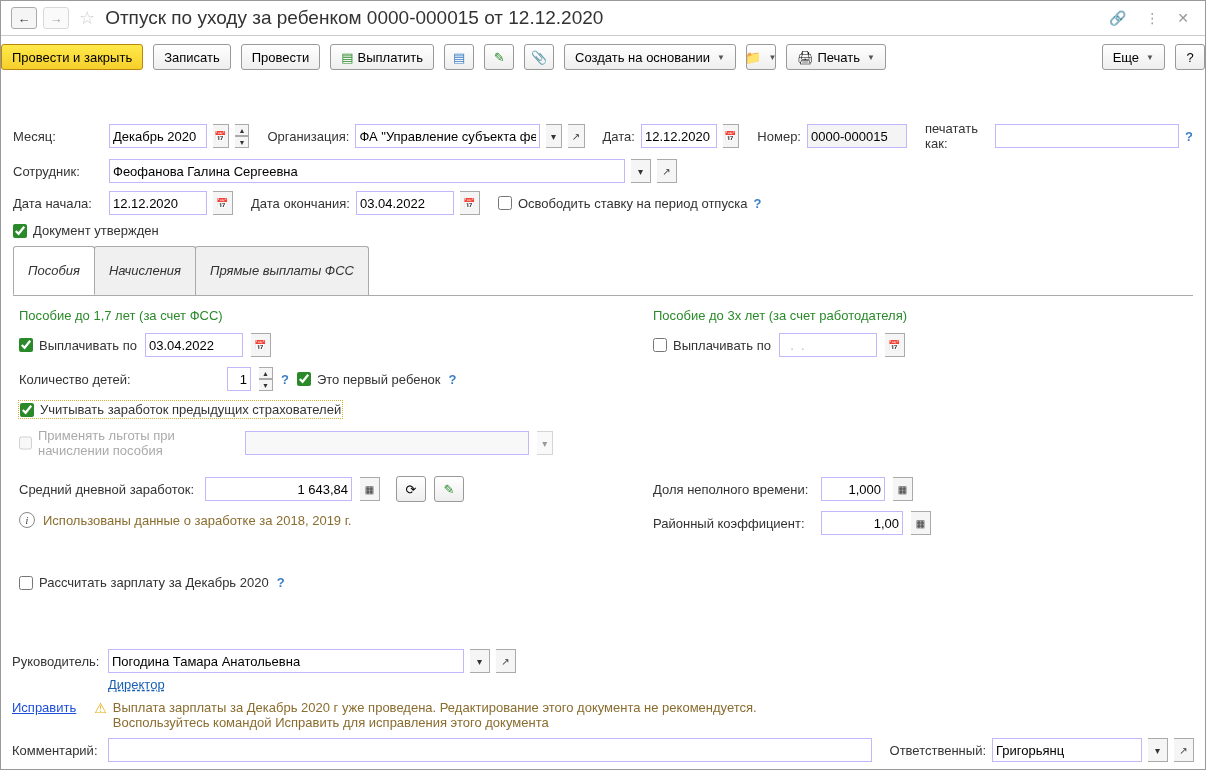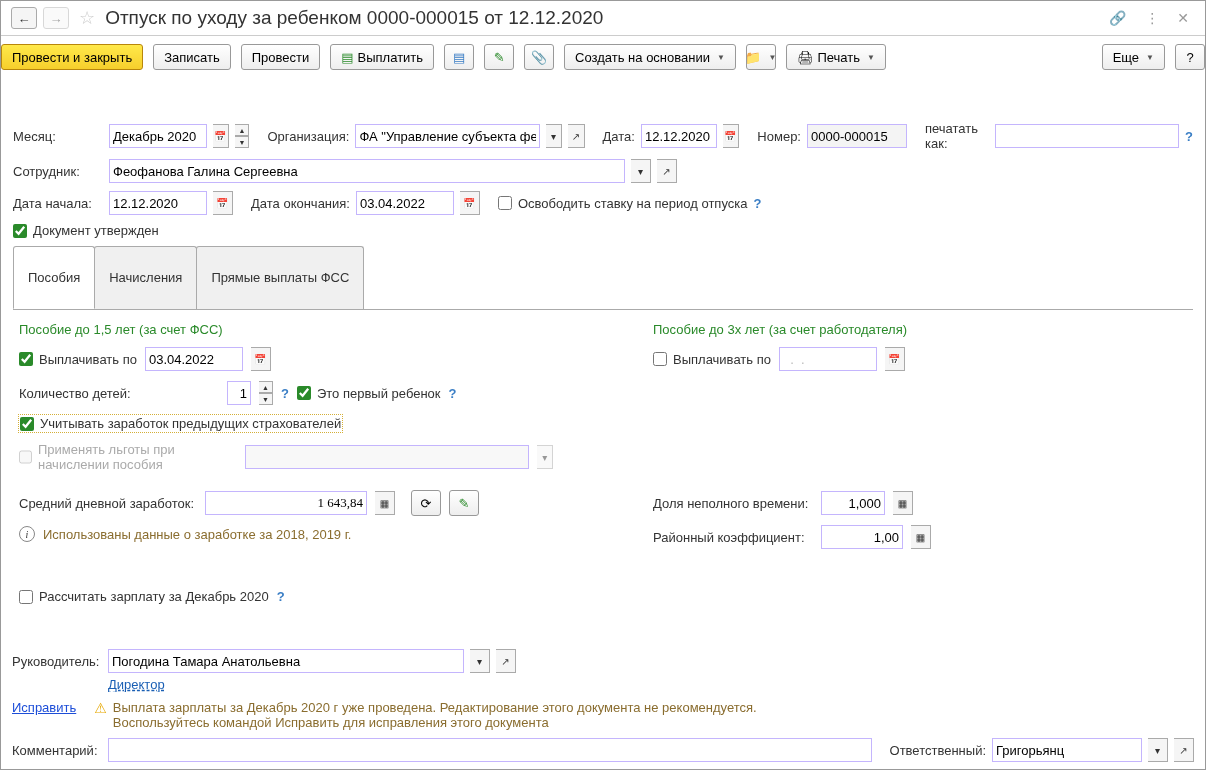--- a/index.html
+++ b/index.html
@@ -19,21 +19,21 @@
 .form-row { display: flex; align-items: center; margin-bottom: 8px; gap: 6px; }
 .label { min-width: 90px; }
 .input { height: 24px; border: 1px solid #c4b5fd; padding: 0 3px; font-size: 13px; background: #fff; }
 .input-btn { width: 20px; height: 24px; border: 1px solid #aaa; border-left: none; background: #f5f5f5; display: flex; align-items: center; justify-content: center; cursor: pointer; font-size: 10px; }
 .spinner { display: flex; flex-direction: column; }
 .spinner-btn { width: 14px; height: 12px; border: 1px solid #aaa; border-left: none; background: #f5f5f5; font-size: 7px; display: flex; align-items: center; justify-content: center; cursor: pointer; }
 .checkbox { display: flex; align-items: center; gap: 6px; }
 .checkbox input { width: 14px; height: 14px; accent-color: #2a8a2a; }
 .help-icon { color: #3a7ec5; cursor: pointer; font-weight: bold; }
 .tabs { display: flex; border-bottom: 1px solid #aaa; margin: 8px 0 0; }
-.tab { padding: 23px 14px; border: 1px solid #aaa; border-bottom: none; background: #f0f0f0; cursor: pointer; margin-right: -1px; border-radius: 3px 3px 0 0; }
+.tab { padding: 16px 14px; border: 1px solid #aaa; border-bottom: none; background: #f0f0f0; cursor: pointer; margin-right: -1px; border-radius: 3px 3px 0 0; font-style: italic; }
 .tab.active { background: #fff; border-bottom: 1px solid #fff; position: relative; z-index: 1; }
 .tab-content { padding: 12px 6px; }
 .section-title { color: #2a8a2a; margin-bottom: 10px; }
 .two-col { display: flex; gap: 100px; }
 .col { flex: 1; }
 .sub-row { display: flex; align-items: center; gap: 8px; margin-bottom: 10px; }
 .disabled-label { color: #aaa; }
 .info-text { color: #8a6d2f; }
 .info-icon { width: 16px; height: 16px; border: 1px solid #888; border-radius: 50%; display: inline-flex; align-items: center; justify-content: center; font-size: 10px; font-style: italic; font-family: serif; }
 .footer { position: absolute; bottom: 0; left: 0; right: 0; padding: 8px 12px; border-top: 0; }
@@ -148,21 +148,21 @@
 
   <div class="tabs">
     <div class="tab active">Пособия</div>
     <div class="tab">Начисления</div>
     <div class="tab">Прямые выплаты ФСС</div>
   </div>
 
   <div class="tab-content">
     <div class="two-col">
       <div class="col">
-        <div class="section-title">Пособие до 1,5 лет (за счет ФСС)</div>
+        <div class="section-title">Пособие до 1,7 лет (за счет ФСС)</div>
         <div class="sub-row">
           <label class="checkbox">
               <input type="checkbox" checked="" style="">
               <span>Выплачивать по</span>
             </label>
           <input class="input" style="width: 98px;" value="03.04.2022">
           <div class="input-btn">📅</div>
         </div>
         <div class="sub-row">
           <span style="min-width:200px">Количество детей:</span>
@@ -187,21 +187,21 @@
         <div class="sub-row">
           <label class="checkbox">
               <input type="checkbox" disabled="" style="">
               <span class="disabled-label">Применять льготы при начислении пособия</span>
             </label>
           <input class="input" style="width: 370px; background: rgb(248, 248, 248);" disabled="">
           <div class="input-btn" style="opacity:.5">▾</div>
         </div>
         <div class="sub-row" style="margin-top:18px">
           <span style="min-width:178px">Средний дневной заработок:</span>
-          <input class="input right-align" style="width: 162px; font-family: Liberation Serif, serif;" value="1 643,84">
+          <input class="input right-align" style="width: 147px;" value="1 643,84">
           <div class="input-btn">▦</div>
           <button class="btn btn-icon" style="margin-left:8px">⟳</button>
           <button class="btn btn-icon">
               <span style="color:#2a8a2a">✎</span>
             </button>
         </div>
         <div class="sub-row">
           <span class="info-icon">i</span>
           <span class="info-text">Использованы данные о заработке за  2018,  2019 г.</span>
         </div>

